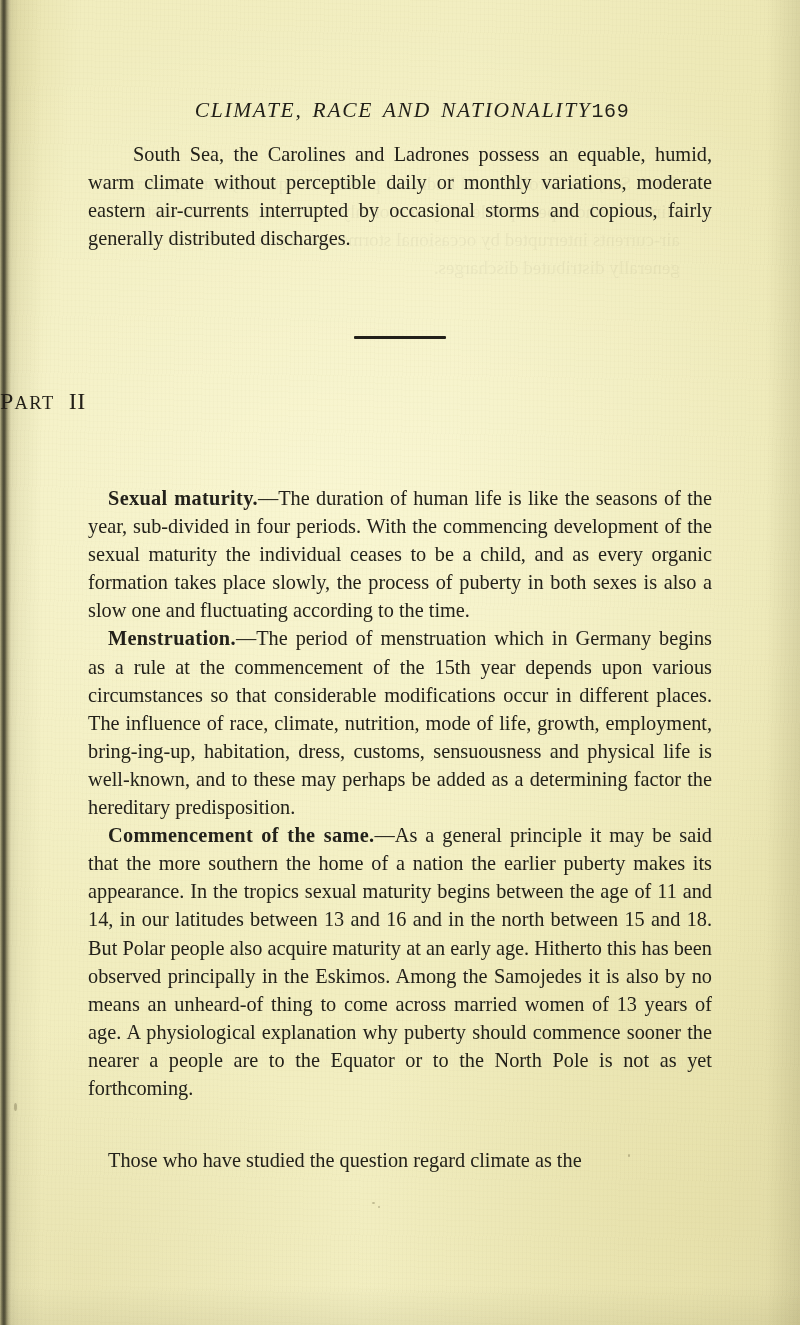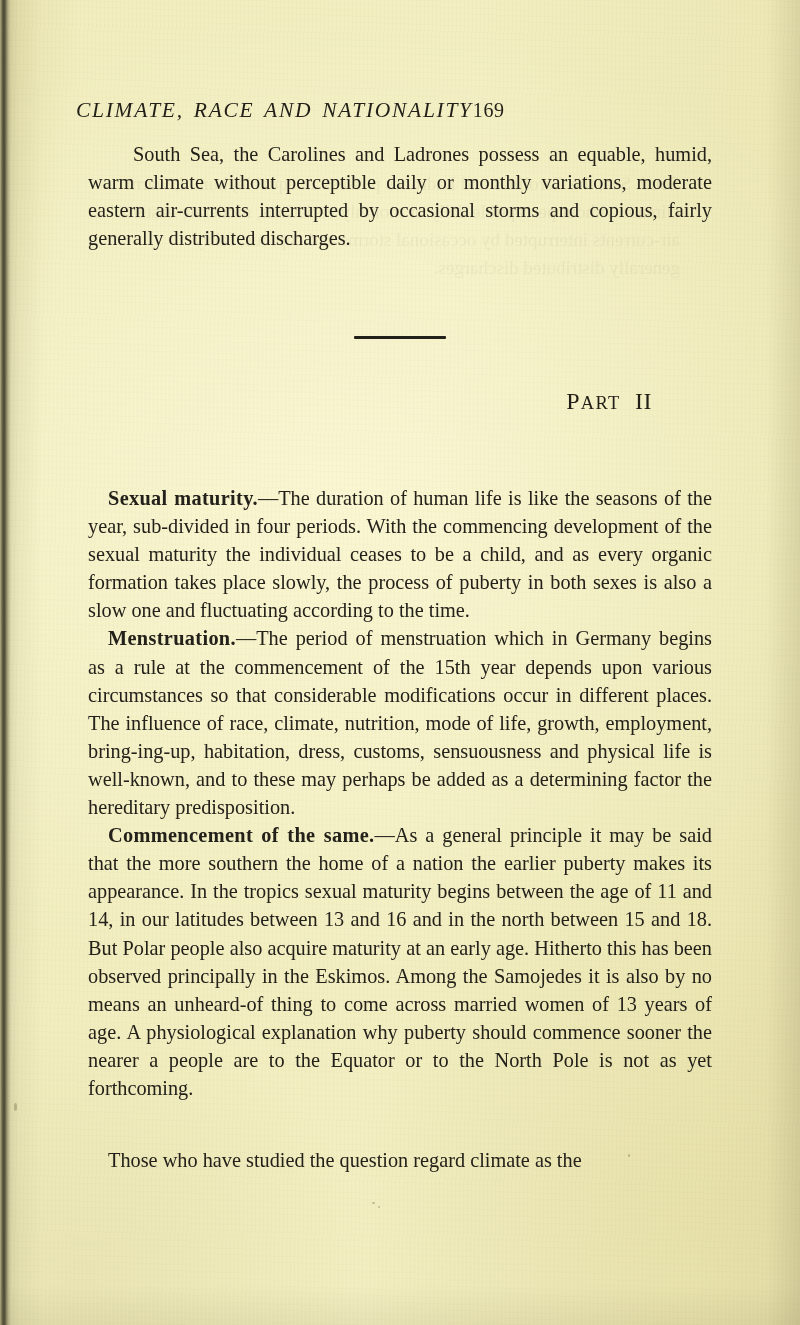--- a/index.html
+++ b/index.html
@@ -73,40 +73,41 @@
     position: absolute;
     left: 0; bottom: 0;
     width: 100%; height: 40px;
     pointer-events: none;
     background: linear-gradient(0deg, rgba(120,112,70,0.10) 0%, rgba(0,0,0,0) 100%);
   }
 
   
   .running-head {
     position: absolute;
-    left: 76px;
+    left: 100px;
     top: 98px;
     width: 624px;
     display: flex;
     align-items: baseline;
-    justify-content: flex-start;
+    justify-content: center;
   }
   .running-head .rh-title {
     font-style: italic;
     font-size: 21.5px;
     letter-spacing: 1.7px;
     word-spacing: 3px;
     color: #211f18;
     white-space: nowrap;
   }
   .running-head .rh-folio {
     font-size: 20px;
     letter-spacing: 0.6px;
     color: #211f18;
     font-variant-numeric: oldstyle-nums;
+    font-family: Liberation Mono, monospace;
   }
 
   
   .textblock {
     position: absolute;
     left: 88px;
     top: 140px;
     width: 624px;
     font-size: 20.3px;
     line-height: 28.1px;
@@ -153,21 +154,21 @@
     height: 3px;
     background: #22201a;
     border-radius: 1px;
   }
 
   .part-heading {
     position: absolute;
     left: 0;
     top: 388px;
     width: 652px;
-    text-align: right;
+    text-align: left;
     font-size: 24px;
     letter-spacing: 1.2px;
     color: #221f18;
   }
   .part-heading .pt-word .cap { font-size: 24px; }
   .part-heading .pt-word .sc {
     font-size: 18.5px;
     letter-spacing: 1.4px;
   }
   .part-heading .pt-num {

